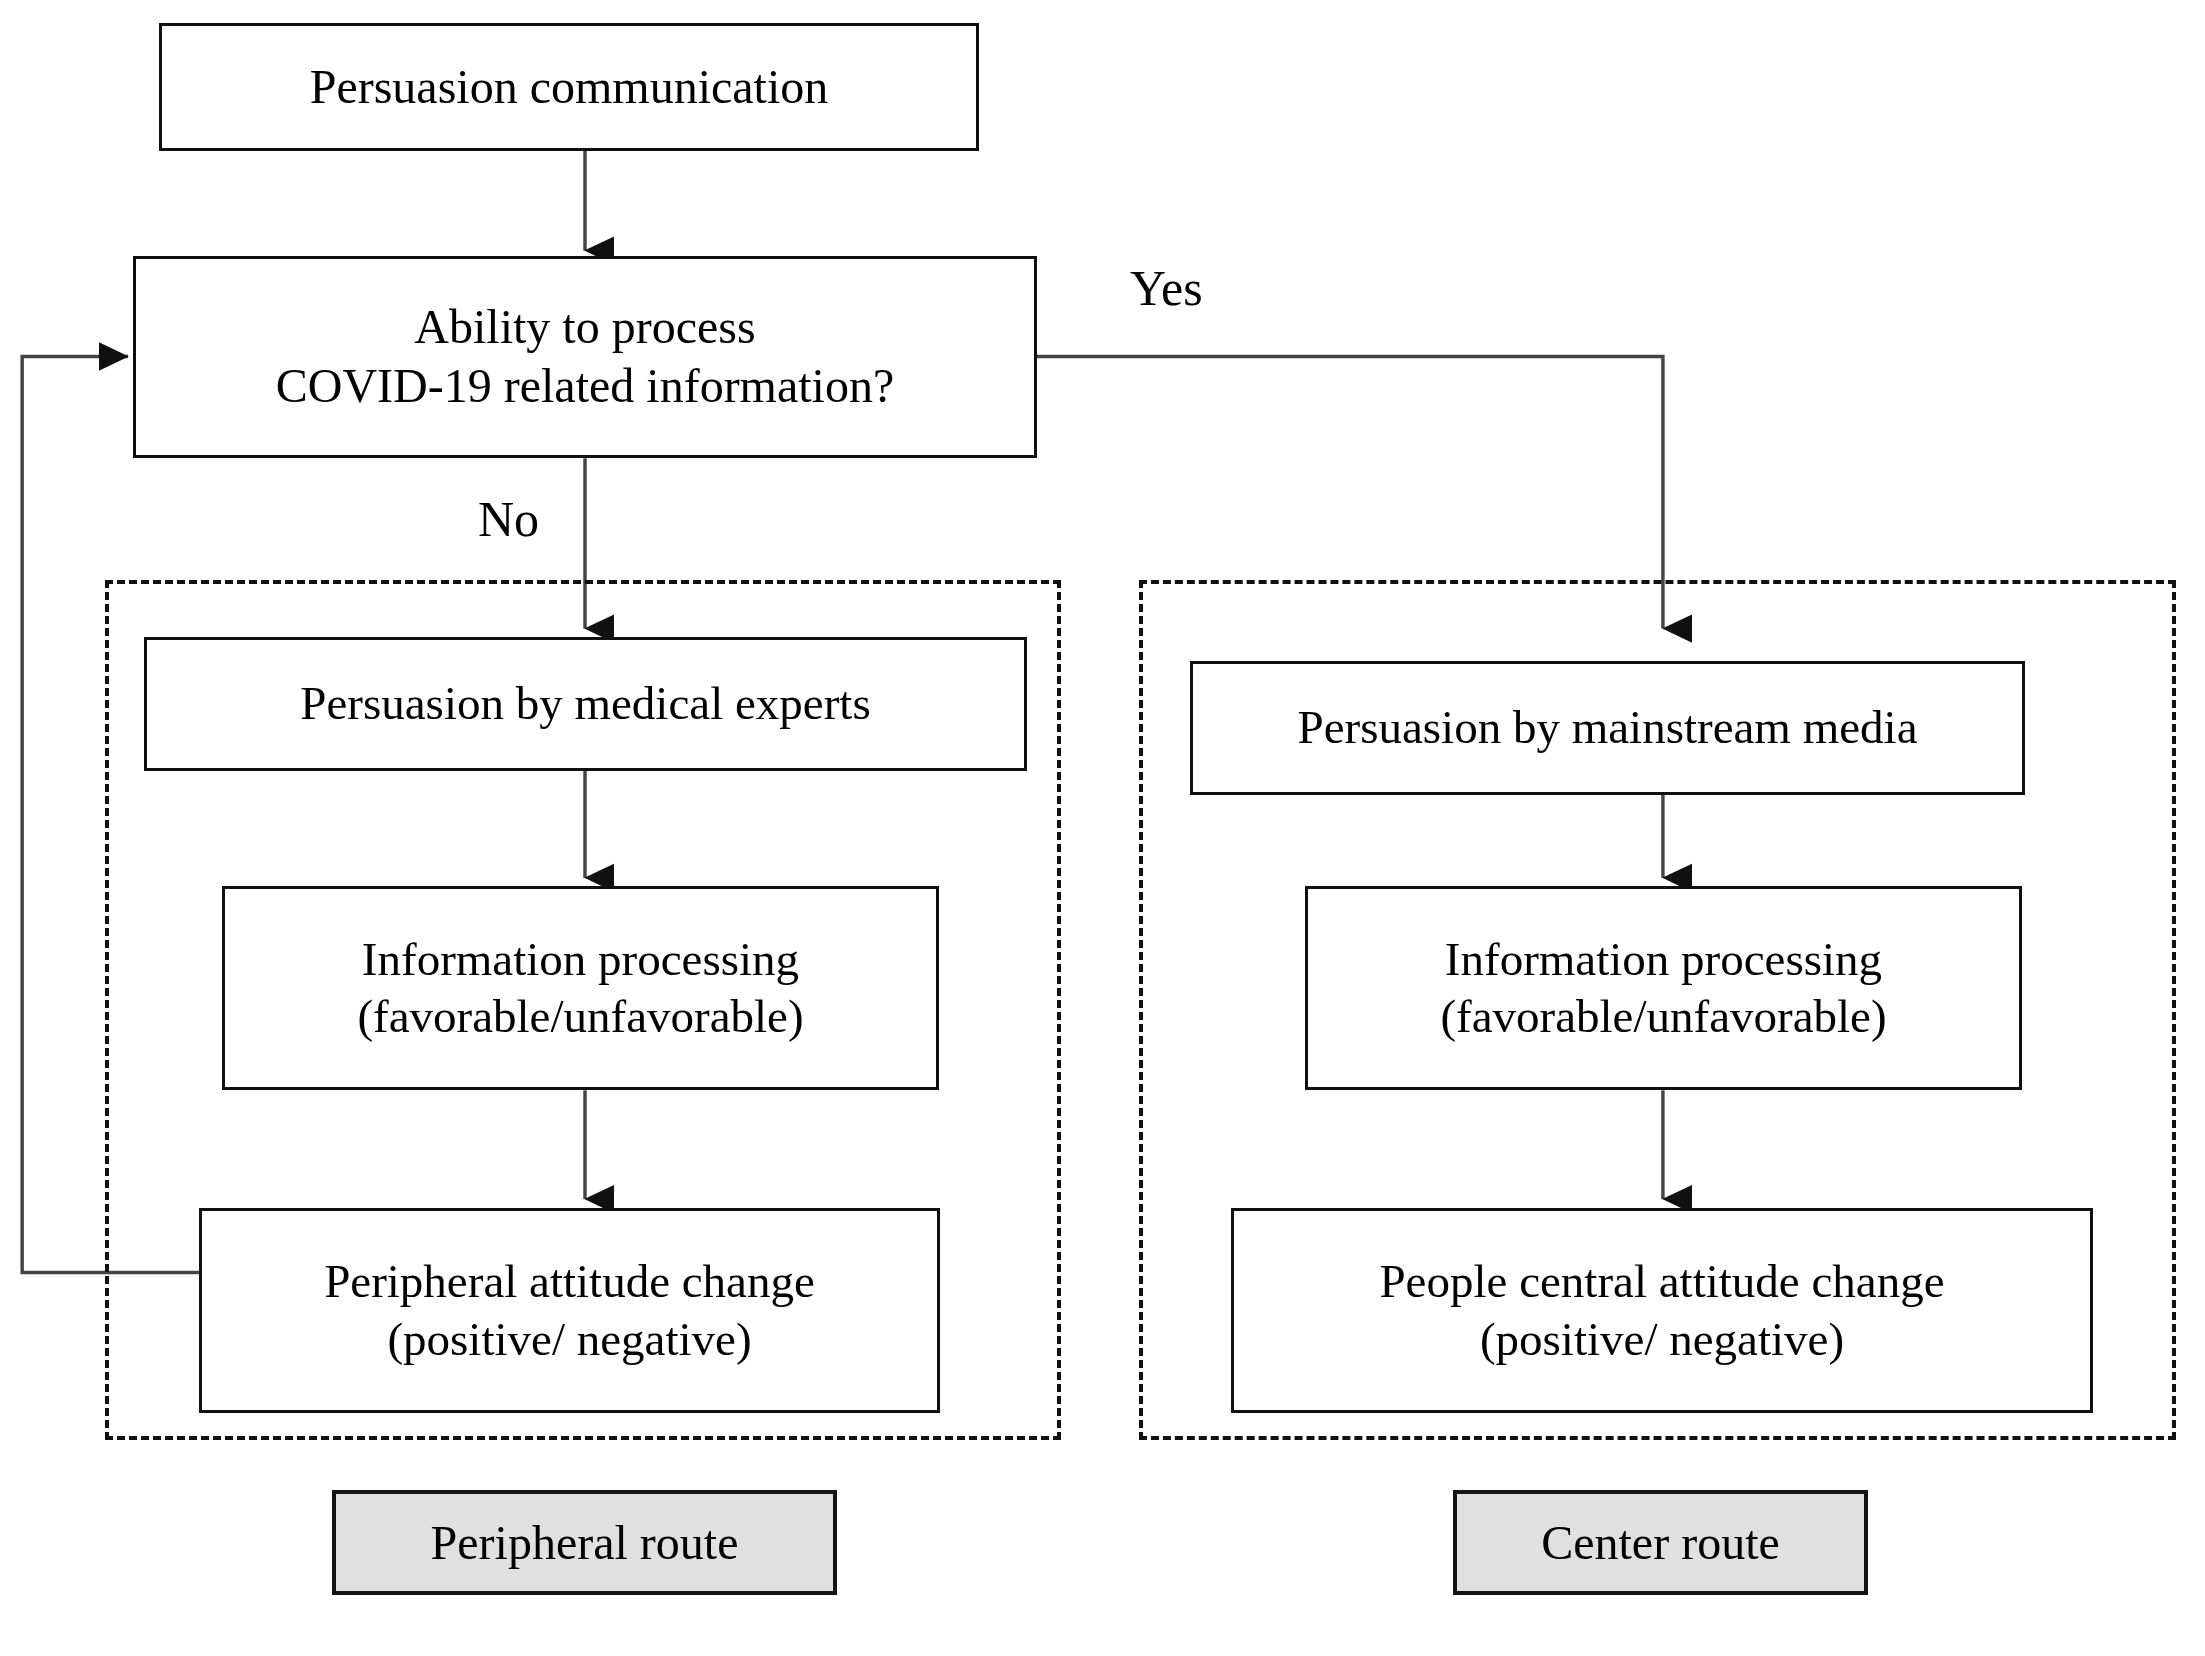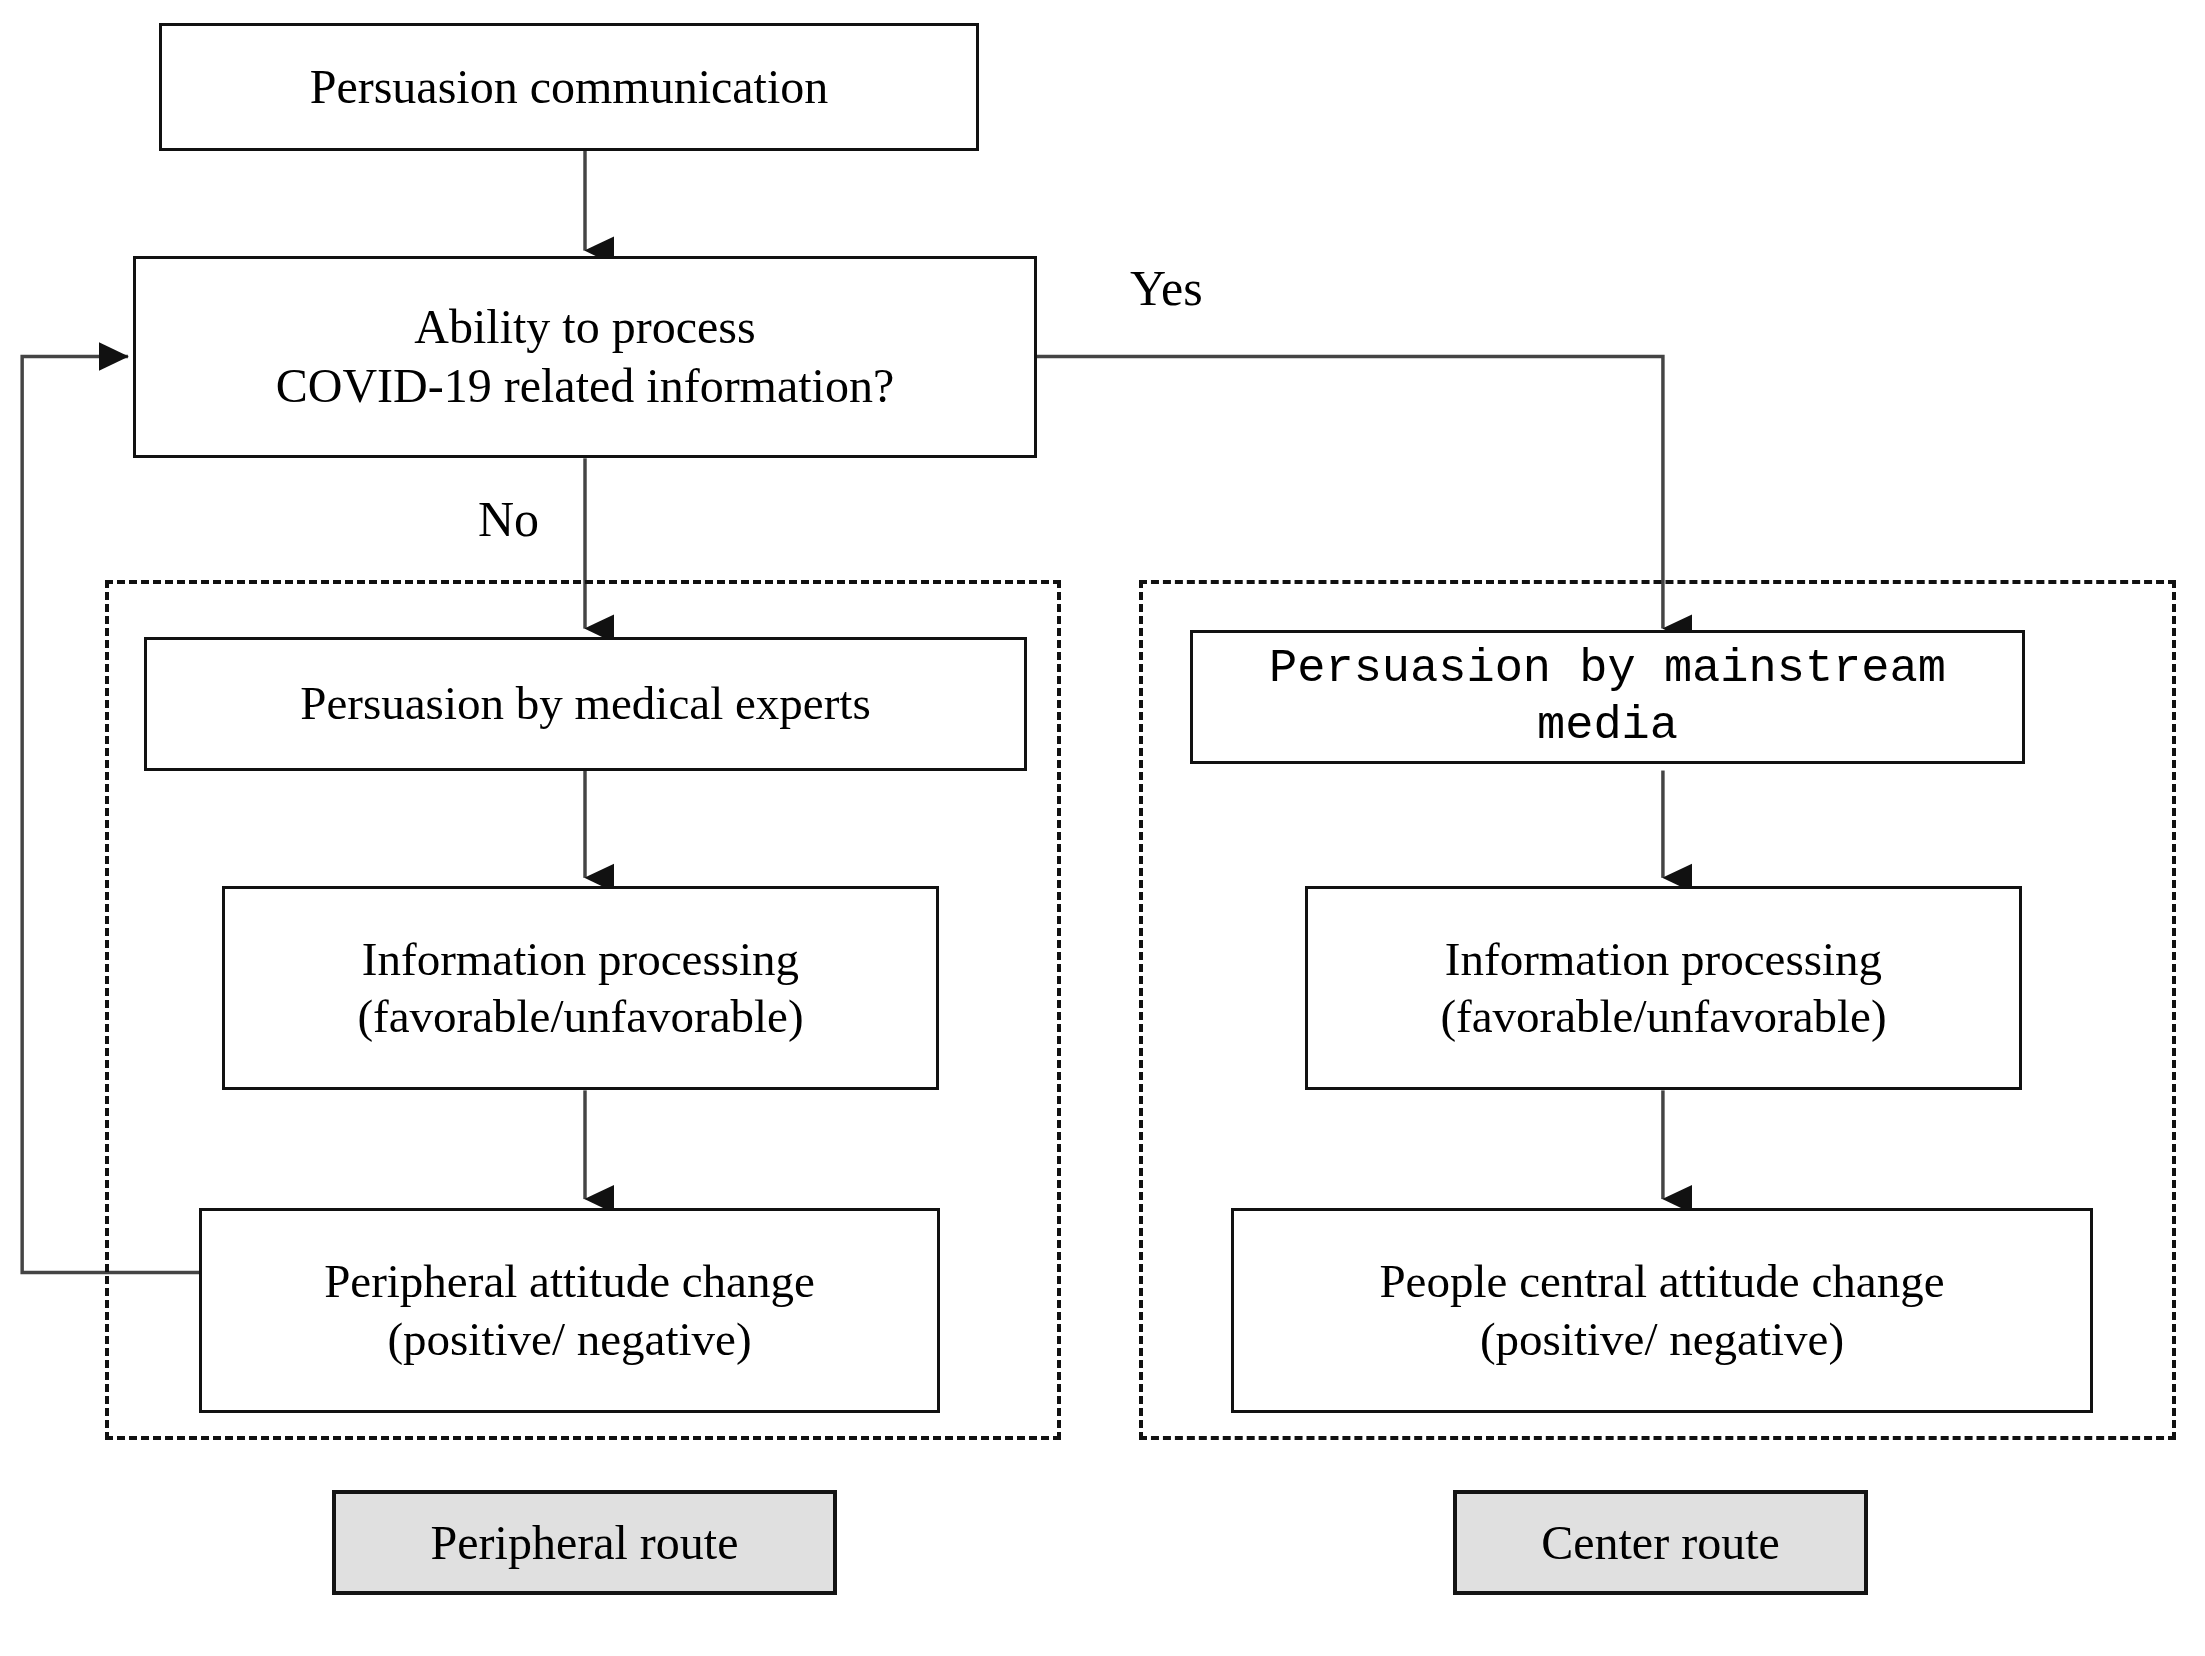--- a/index.html
+++ b/index.html
@@ -119,21 +119,21 @@
   <div class="node" style="left:222px; top:886px; width:717px; height:204px; font-size:47px;">
     <span class="txt">Information processing
 (favorable/unfavorable)</span>
   </div>
 
   <div class="node" style="left:199px; top:1208px; width:741px; height:205px; font-size:47px;">
     <span class="txt">Peripheral attitude change
 (positive/ negative)</span>
   </div>
 
-  <div class="node" style="left:1190px; top:630px; width:835px; height:134px; font-size:47px;font-family:Liberation Mono, monospace;">
+  <div class="node" style="left:1190px; top:661px; width:835px; height:134px; font-size:47px;">
     <span class="txt">Persuasion by mainstream media</span>
   </div>
 
   <div class="node" style="left:1305px; top:886px; width:717px; height:204px; font-size:47px;">
     <span class="txt">Information processing
 (favorable/unfavorable)</span>
   </div>
 
   <div class="node" style="left:1231px; top:1208px; width:862px; height:205px; font-size:47px;">
     <span class="txt">People central attitude change

